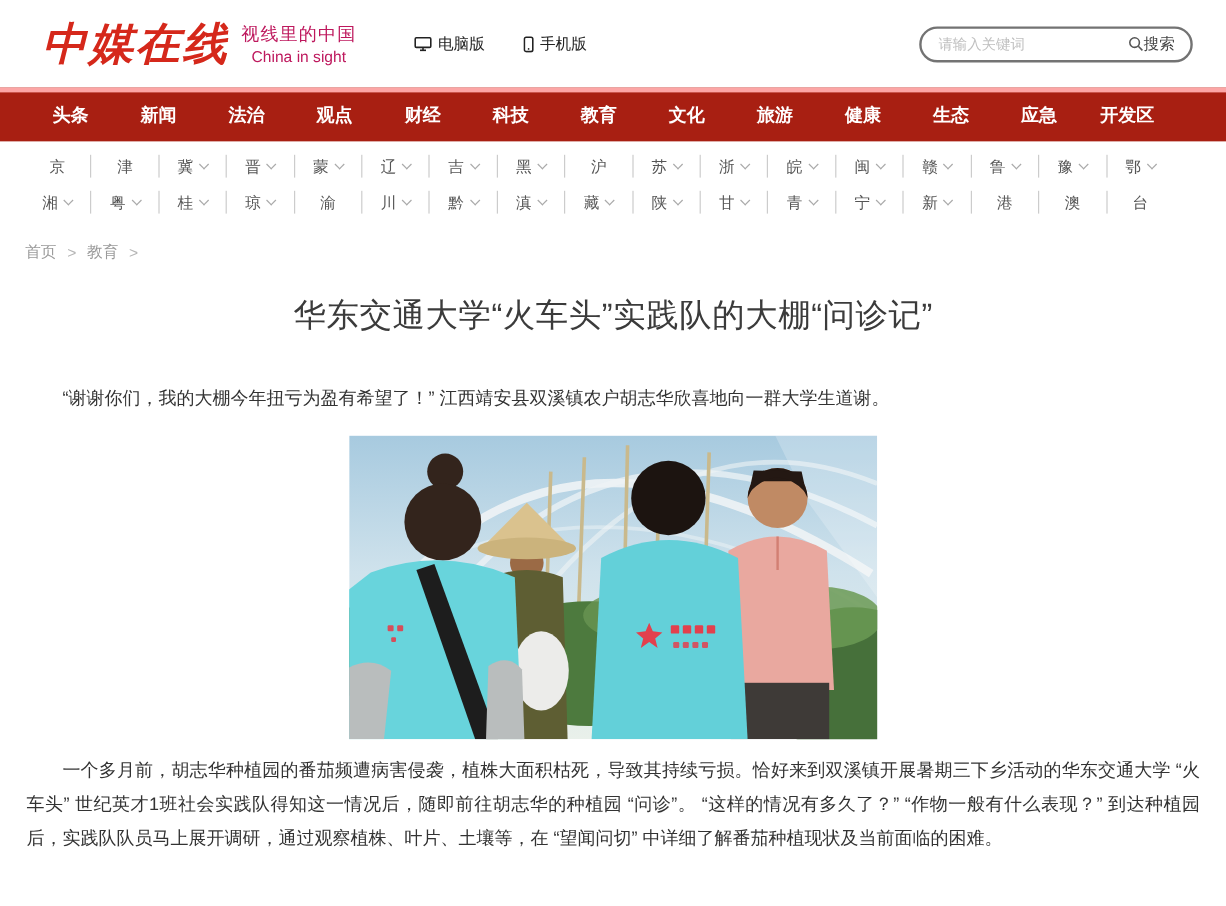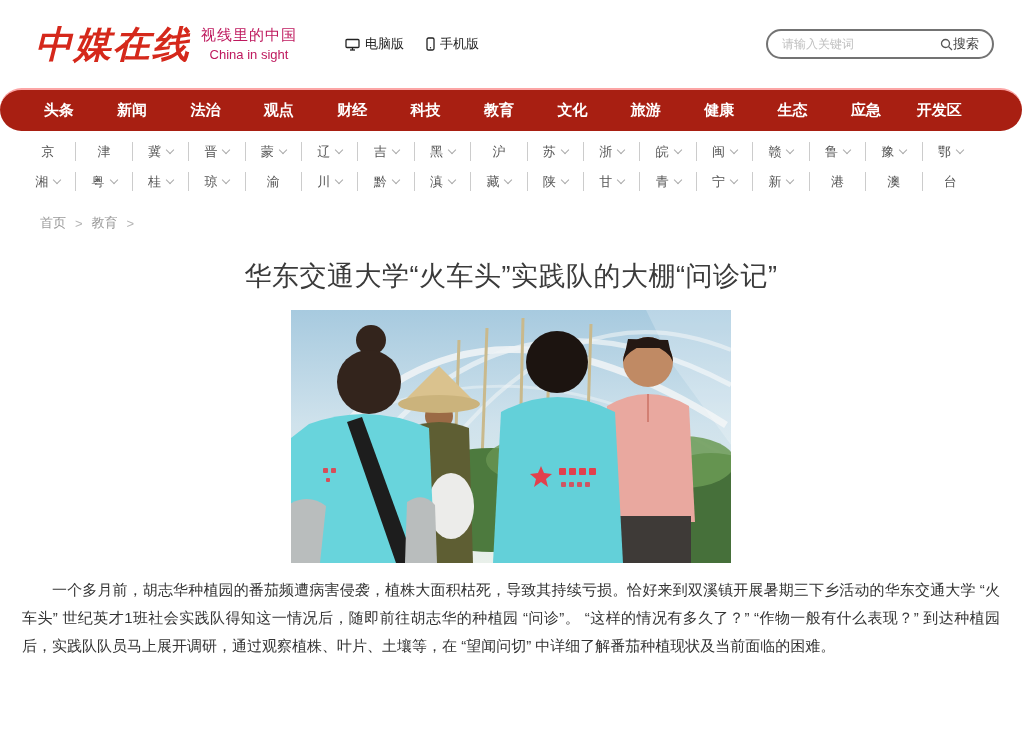--- a/index.html
+++ b/index.html
@@ -1,51 +1,51 @@
 <!DOCTYPE html>
 <html><head>
 <meta charset="utf-8">
 <style>
   * { margin:0; padding:0; box-sizing:border-box; }
   html,body { background:#fff; }
   body { width:1022px; height:755px; overflow:hidden; font-family:"Liberation Sans","DejaVu Sans",sans-serif; color:#333; }
   a { text-decoration:none; }
 
   
-  .header { height:88px; display:flex; align-items:center; padding:0 28px 0 35px; }
+  .header { height:73px; display:flex; align-items:center; padding:0 28px 0 35px; }
   .logo-wrap { display:flex; align-items:center; cursor:pointer; }
   .logo-text { font-family:"DejaVu Serif",serif; font-style:italic; font-weight:bold; font-size:37px; color:#d5281b; letter-spacing:2px; line-height:1; }
   .tagline { margin-left:10px; text-align:center; }
   .tagline-cn { font-size:15px; color:#be185d; letter-spacing:1px; }
   .tagline-en { font-size:13px; color:#be185d; margin-top:2px; }
-  .version-links { display:flex; gap:22px; margin-left:48px; font-size:13px; color:#222; }
+  .version-links { display:flex; gap:32px; margin-left:48px; font-size:13px; color:#222; }
   .vlink { display:flex; align-items:center; gap:5px; cursor:pointer; color:#222; }
   .vicon { display:block; }
   .search-box { margin-left:auto; width:228px; height:30px; border:2px solid #737373; border-radius:15px; display:flex; align-items:center; padding:0 5px 0 14px; background:#fff; }
   .search-input { border:none; outline:none; flex:1; font-size:12px; color:#333; min-width:0; background:transparent; font-family:inherit; }
   .search-input::placeholder { color:#c0c0c0; }
   .search-btn { display:flex; align-items:center; gap:0; background:none; border:none; font-size:13px; color:#444; cursor:pointer; padding:0 8px; font-family:inherit; }
 
   
-  .rednav { background:#a81f12; border-top:2px solid #fca5a5; padding:9px 46px 11px 22px;border-radius:32px; }
+  .rednav { background:#a81f12; border-top:4px solid #fca5a5; padding:9px 46px 11px 22px; }
   .rednav-row { display:grid; grid-template-columns:repeat(13,1fr); }
   .rednav-row + .rednav-row { margin-top:8px; }
   .rednav a { color:#ffffff; font-size:15px; font-weight:bold; text-align:center; line-height:21px; cursor:pointer; white-space:nowrap; }
 
   
   .regions { padding:11px 44px 7px 20px; background:#fff; }
   .region-row { display:flex; }
   .region-row + .region-row { margin-top:11px; }
   .region-item { flex:1; display:flex; align-items:center; justify-content:center; gap:6px; height:19px; cursor:pointer; }
   .region-item:not(:last-child) { border-right:1px solid #cccccc; }
   .region-label { font-size:13px; color:#555; }
   .chev { width:6px; height:6px; border-right:1px solid #aaa; border-bottom:1px solid #aaa; transform:rotate(45deg); margin-top:-4px; }
 
   
-  .breadcrumb { padding:16px 40px 0; font-size:13px; color:#9a9a9a; display:flex; align-items:center; }
+  .breadcrumb { padding:16px 21px 0; font-size:13px; color:#9a9a9a; display:flex; align-items:center; }
   .crumb { display:flex; align-items:center; }
   .crumb a { color:#9a9a9a; cursor:pointer; }
   .crumb .sep { margin:0 9px; color:#b5b5b5; }
 
   
   .article { padding:0 22px; }
   .article-title { text-align:center; font-size:27px; color:#3b3b3b; margin-top:26px; font-weight:normal; letter-spacing:0.5px; }
   .article-date { text-align:center; font-size:12px; color:#999; margin-top:26px; }
   .para { font-size:15px; line-height:1.87; color:#333; text-indent:2em; text-align:justify; }
   .para-first { margin-top:38px; }
@@ -267,20 +267,21 @@
   </span>
     <span class="crumb">
     <a>教育</a>
     <span class="sep">&gt;</span>
   </span>
   </div>
 
 <div class="article">
   <h1 class="article-title">华东交通大学“火车头”实践队的大棚“问诊记”</h1>
 
+  <p class="para para-first">“谢谢你们，我的大棚今年扭亏为盈有希望了！” 江西靖安县双溪镇农户胡志华欣喜地向一群大学生道谢。</p>
 
   <div class="photo-wrap">
     <svg class="photo" viewBox="0 0 440 253" role="img">
       <defs>
         <linearGradient id="sky" x1="0" y1="0" x2="0" y2="1">
           <stop offset="0" stop-color="#a7cadf"></stop>
           <stop offset="0.45" stop-color="#cfe2ec"></stop>
           <stop offset="1" stop-color="#e9f0ea"></stop>
         </linearGradient>
       </defs>

